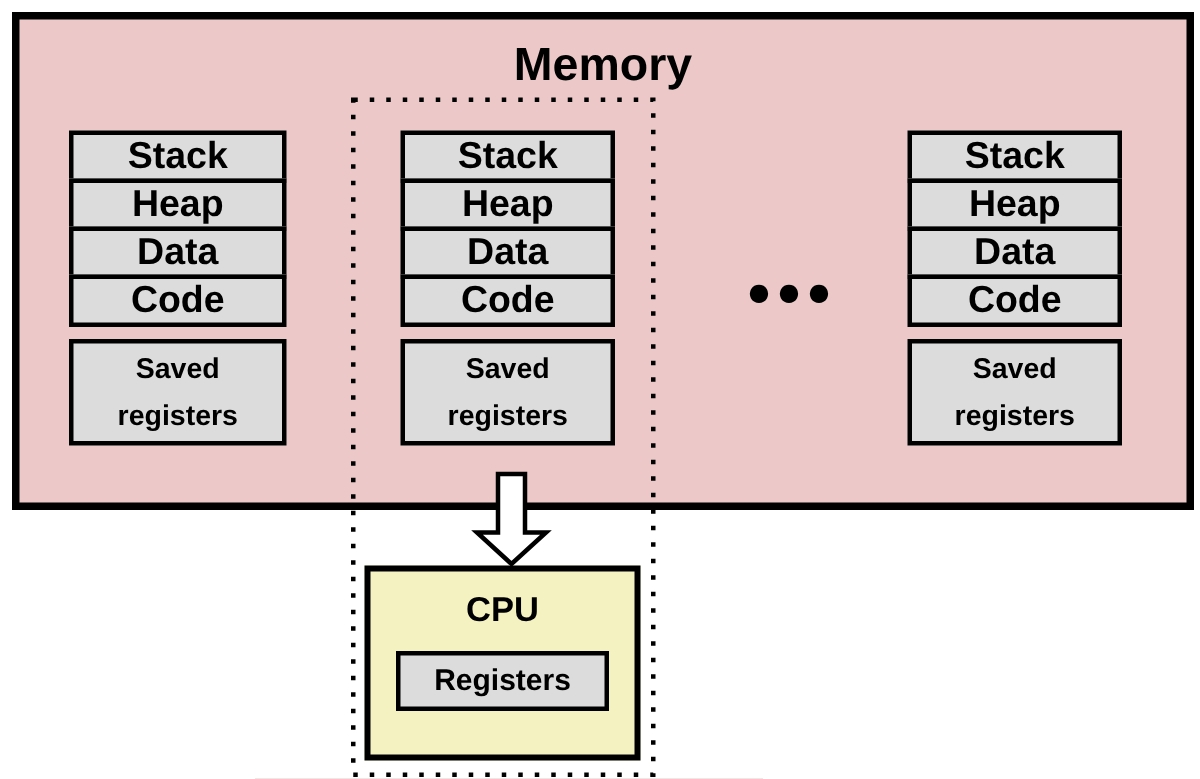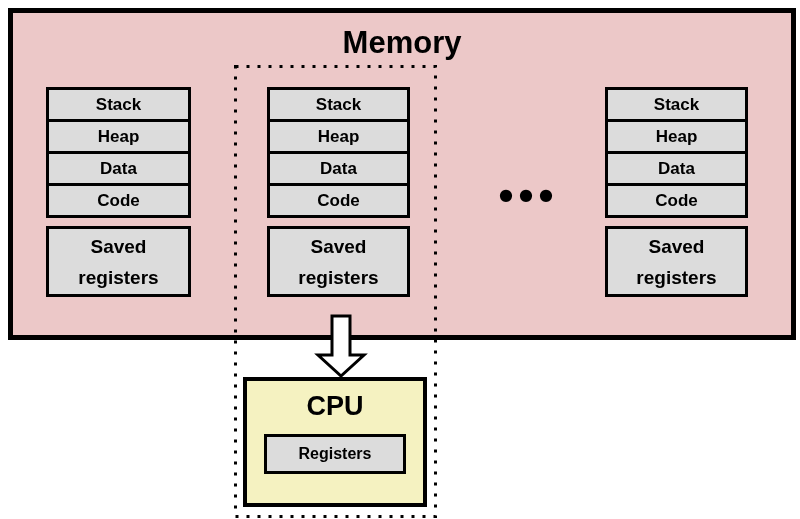--- a/index.html
+++ b/index.html
@@ -34,21 +34,21 @@
 
   
   .col{position:absolute;top:74px;}
   .col-1{left:33px;width:145px;}
   .col-2{left:254px;width:143px;}
   .col-3{left:592px;width:143px;}
   .seg{
     height:35px;border:3px solid var(--outline);margin-top:-3px;
     background:var(--segment-fill);
     display:flex;align-items:center;justify-content:center;
-    font-size:17px;
+    font-size:25px;
   }
   .seg:first-child{margin-top:0;}
   .saved{
     margin-top:8px;border:3px solid var(--outline);height:71px;
     background:var(--segment-fill);
     display:flex;align-items:center;justify-content:center;
     text-align:center;font-size:19px;line-height:31px;
   }
 
   
@@ -58,27 +58,27 @@
     font-family:"DejaVu Sans", sans-serif;
   }
 
   
   .cpu{
     position:absolute;left:243px;top:377px;width:184px;height:130px;
     background:var(--cpu-fill);
     border:4px solid var(--outline);
     display:flex;flex-direction:column;align-items:center;
   }
-  .cpu-label{font-size:27px;margin-top:6px;line-height:38px;}
+  .cpu-label{font-size:23px;margin-top:6px;line-height:38px;}
   .cpu-registers{
     margin-top:9px;width:142px;height:40px;
     background:var(--segment-fill);
     border:3px solid var(--outline);
     display:flex;align-items:center;justify-content:center;
-    font-size:16px;
+    font-size:20px;
   }
 
   
   #overlay{position:absolute;left:0;top:0;width:800px;height:519px;pointer-events:none;}
 </style>
 </head>
 <body>
 
 <div id="canvas">
 

